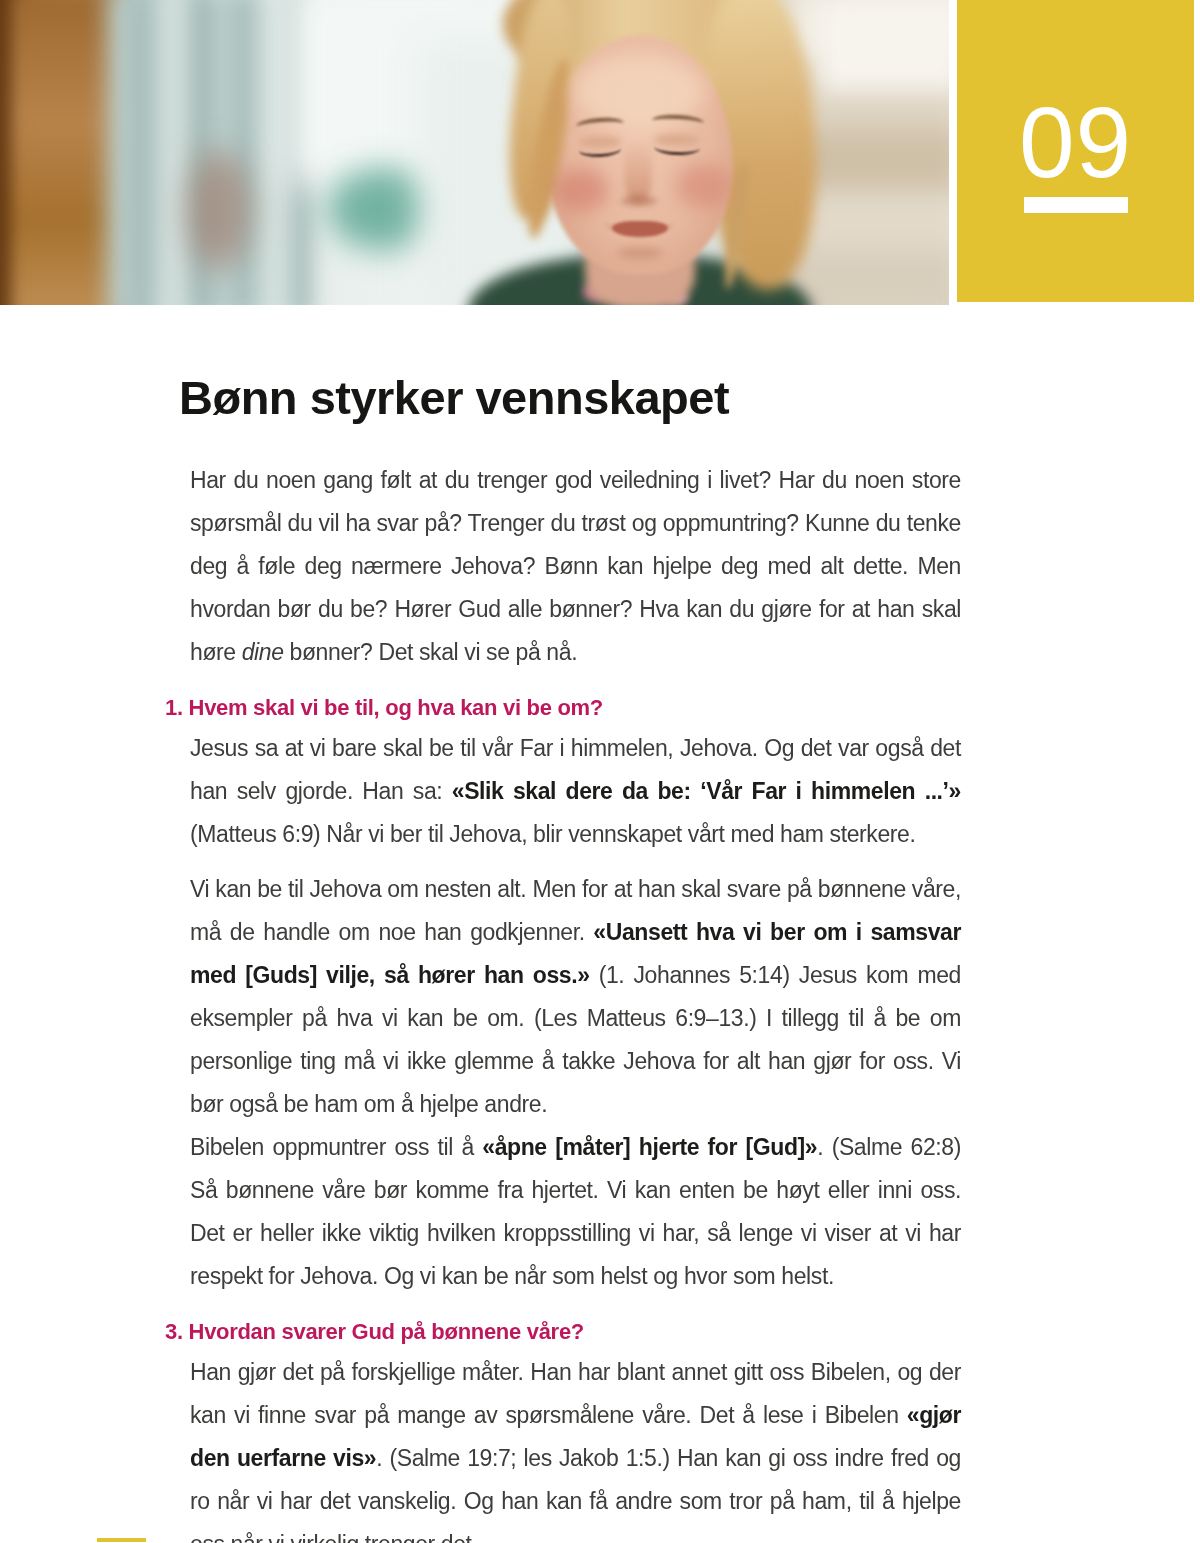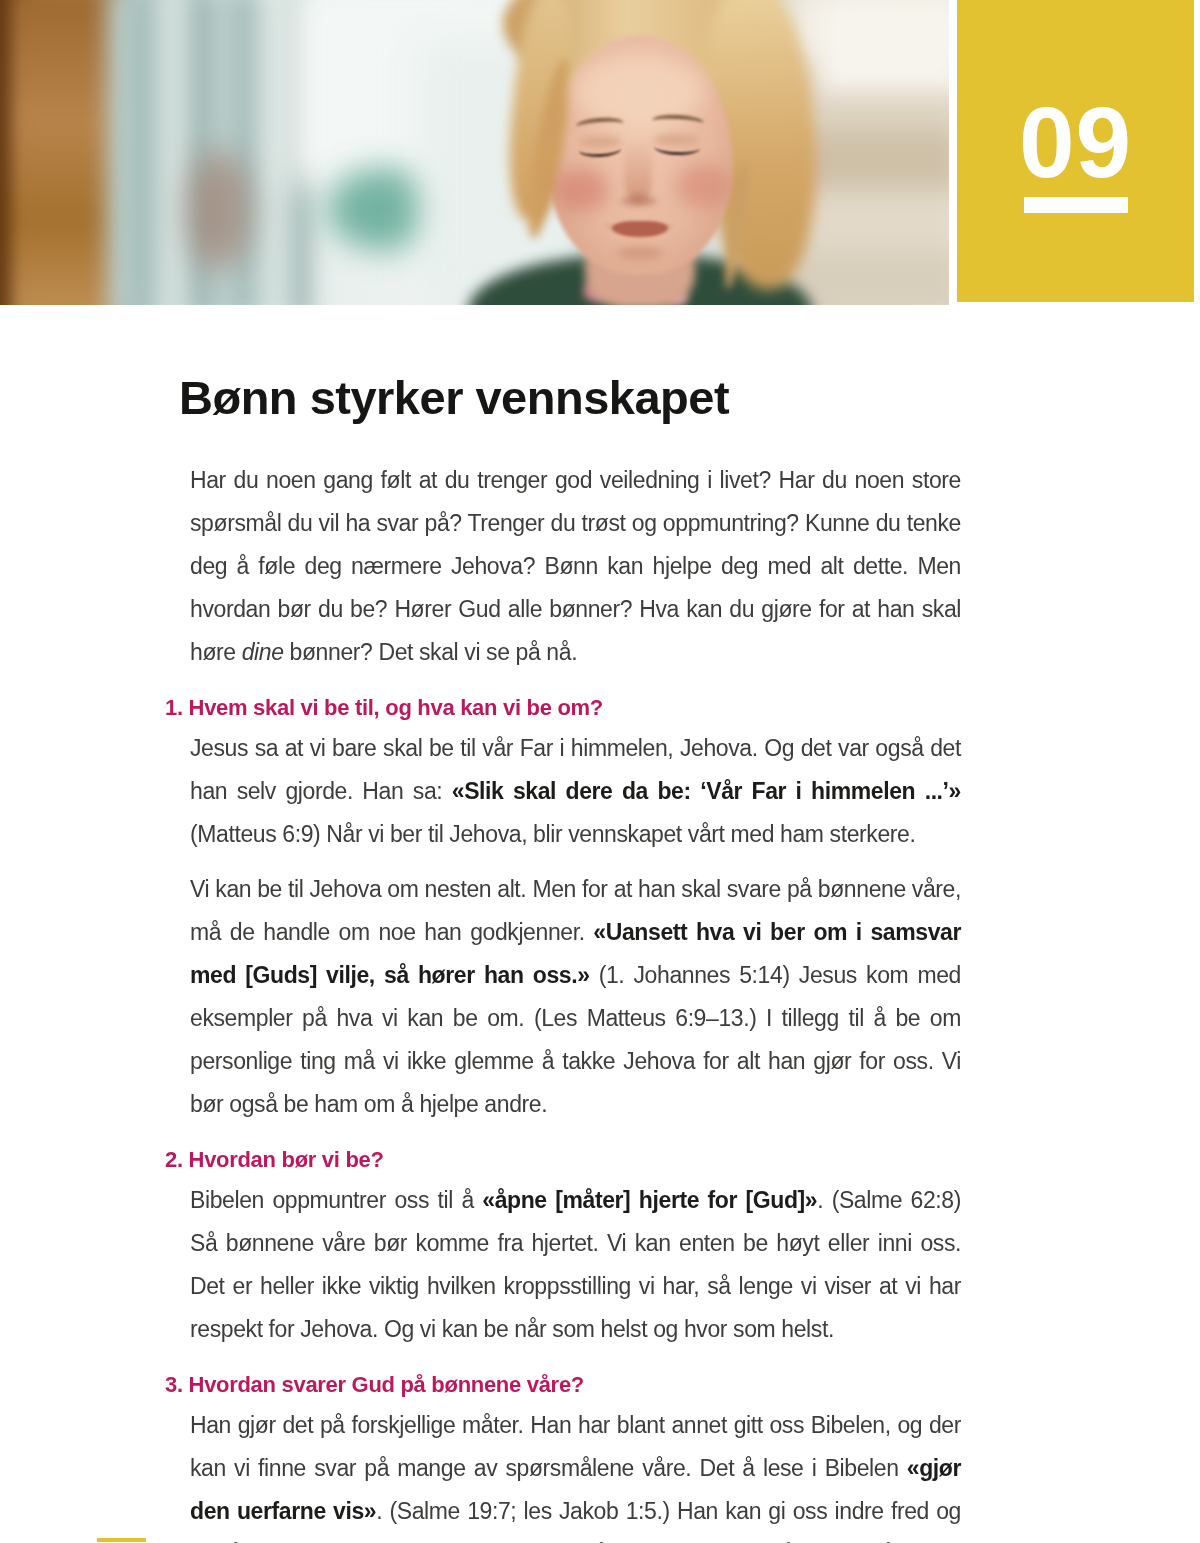--- a/index.html
+++ b/index.html
@@ -56,21 +56,21 @@
   .ph-cheek-l{left:554px;top:168px;width:54px;height:44px;background:rgba(208,115,100,.55);border-radius:50%;filter:blur(9px);}
   .ph-cheek-r{left:676px;top:164px;width:54px;height:44px;background:rgba(208,115,100,.45);border-radius:50%;filter:blur(9px);}
   .ph-smile{left:605px;top:212px;width:68px;height:18px;border-bottom:3px solid rgba(150,80,60,.45);border-radius:50%;filter:blur(2px);}
   .ph-lips{left:612px;top:221px;width:56px;height:16px;background:#b4604e;filter:blur(1.5px);
     border-radius:45% 45% 60% 60% / 50% 50% 70% 70%;}
   .ph-chin{left:617px;top:247px;width:46px;height:12px;background:rgba(180,110,85,.4);border-radius:50%;filter:blur(4px);}
 
   
   .chapter{position:absolute;left:957px;top:0;width:237px;height:302px;background:#e2c231;}
   .chapter-num{position:absolute;left:0;right:0;top:92px;text-align:center;
-    font-size:100px;line-height:1;font-weight:bold;color:#ffffff;letter-spacing:1px;}
+    font-size:100px;line-height:1;font-weight:normal;color:#ffffff;letter-spacing:1px;}
   .chapter-rule{position:absolute;left:50%;transform:translateX(-50%);top:197px;width:104px;height:16px;background:#ffffff;}
 
   
   .content{position:absolute;left:163px;top:356px;width:798px;color:#3d3d3b;}
   .content h1{margin:16px;font-size:47px;line-height:52px;font-weight:bold;color:#161614;letter-spacing:-0.5px;}
   .content p{font-size:23px;line-height:43px;letter-spacing:-0.4px;text-align:justify;margin:0 0 0 27px;}
   .content .intro{margin-top:35px;}
   .content h2{margin:20px 0 0 2px;font-size:22px;line-height:27px;font-weight:bold;color:#be185d;letter-spacing:-0.3px;}
   .content h2 + p{margin-top:6px;}
   .content p + p{margin-top:12px;}
@@ -131,21 +131,20 @@
 
     <p class="intro"><span>Har du noen gang følt at du trenger god veiledning i livet? Har du noen store spørsmål du vil ha svar på? Trenger du trøst og oppmuntring? Kunne du tenke deg å føle deg nærmere Jehova? Bønn kan hjelpe deg med alt dette. Men hvordan bør du be? Hører Gud alle bønner? Hva kan du gjøre for at han skal høre </span><span class="i">dine</span><span> bønner? Det skal vi se på nå.</span></p>
 
     <section>
       <h2>1. Hvem skal vi be til, og hva kan vi be om?</h2>
       <p><span>Jesus sa at vi bare skal be til vår Far i himmelen, Jehova. Og det var også det han selv gjorde. Han sa: </span><span class="b">«Slik skal dere da be: ‘Vår Far i himmelen ...’»</span><span> (Matteus 6:9) Når vi ber til Jehova, blir vennskapet vårt med ham sterkere.</span></p>
       <p><span>Vi kan be til Jehova om nesten alt. Men for at han skal svare på bønnene våre, må de handle om noe han godkjenner. </span><span class="b">«Uansett hva vi ber om i samsvar med [Guds] vilje, så hører han oss.»</span><span> (1. Johannes 5:14) Jesus kom med eksempler på hva vi kan be om. (Les Matteus 6:9–13.) I tillegg til å be om personlige ting må vi ikke glemme å takke Jehova for alt han gjør for oss. Vi bør også be ham om å hjelpe andre.</span></p>
     </section>
 
     <section>
-      <h2>2. Hvordan bør vi be?</h2>
       <p><span>Bibelen oppmuntrer oss til å </span><span class="b">«åpne [måter] hjerte for [Gud]»</span><span>. (Salme 62:8) Så bønnene våre bør komme fra hjertet. Vi kan enten be høyt eller inni oss. Det er heller ikke viktig hvilken kroppsstilling vi har, så lenge vi viser at vi har respekt for Jehova. Og vi kan be når som helst og hvor som helst.</span></p>
     </section>
 
     <section>
       <h2>3. Hvordan svarer Gud på bønnene våre?</h2>
       <p><span>Han gjør det på forskjellige måter. Han har blant annet gitt oss Bibelen, og der kan vi finne svar på mange av spørsmålene våre. Det å lese i Bibelen </span><span class="b">«gjør den uerfarne vis»</span><span>. (Salme 19:7; les Jakob 1:5.) Han kan gi oss indre fred og ro når vi har det vanskelig. Og han kan få andre som tror på ham, til å hjelpe oss når vi virkelig trenger det.</span></p>
     </section>
   </main>
 
   <div class="progress-dash"></div>

